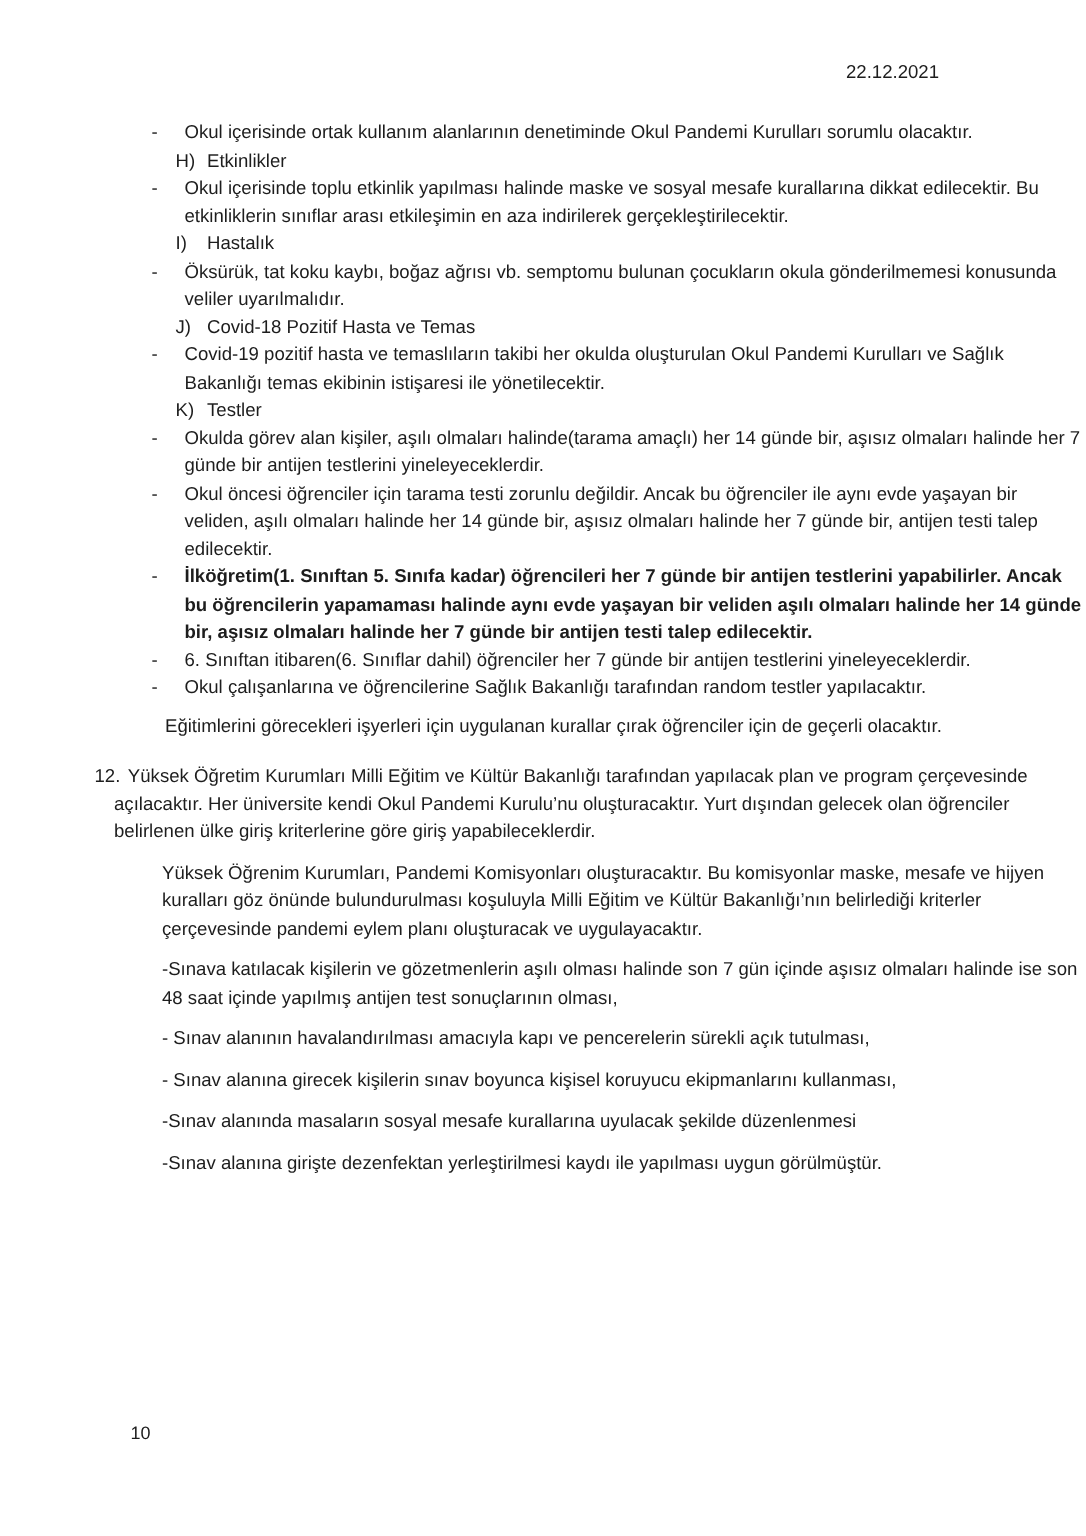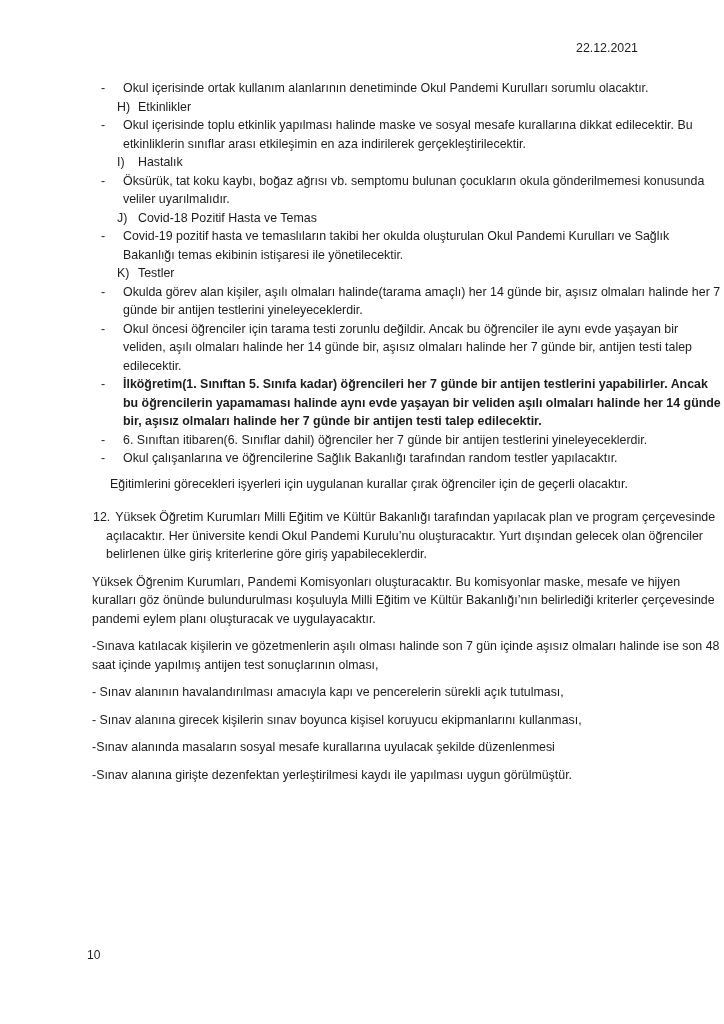--- a/index.html
+++ b/index.html
@@ -7,37 +7,37 @@
     position:relative;
     width:724px;height:1024px;
     background:#ffffff;
     font-family:"Liberation Sans","DejaVu Sans",sans-serif;
     font-size:12.4px;
     line-height:18.5px;
     color:#1d1d1d;
     overflow:hidden;
   }
   .date{
-    position:absolute;top:40px;right:86px;
+    position:absolute;top:40px;right:98px;
     font-size:12.4px;line-height:16px;
   }
   .body{
     position:absolute;top:79px;left:0;right:0;
   }
   .row{max-width:641px;}
   .bullet{position:relative;padding-left:123px;}
   .bullet .dash{position:absolute;left:101px;top:0;}
   .bullet.bold{font-weight:bold;}
   .bullet.bold .dash{font-weight:normal;}
   .heading{padding-left:117px;font-weight:normal;}
   .heading .marker{display:inline-block;width:21px;}
   .plain{padding-left:110px;margin-top:7px;}
-  .num-item{padding-left:106px;text-indent:-13px;max-width:641px;margin-top:15px;}
+  .num-item{padding-left:76px;text-indent:-13px;max-width:641px;margin-top:15px;}
   .num-item .num{margin-right:5px;}
-  .sub-para{padding-left:68px;max-width:641px;margin-top:9px;margin-left:24px;}
+  .sub-para{padding-left:108px;max-width:641px;margin-top:9px;}
   .page-number{
     position:absolute;left:87px;top:947px;
     font-size:12px;line-height:16px;
   }
 </style>
 </head>
 <body>
 
 <div class="page">
   <div class="date">22.12.2021</div>

